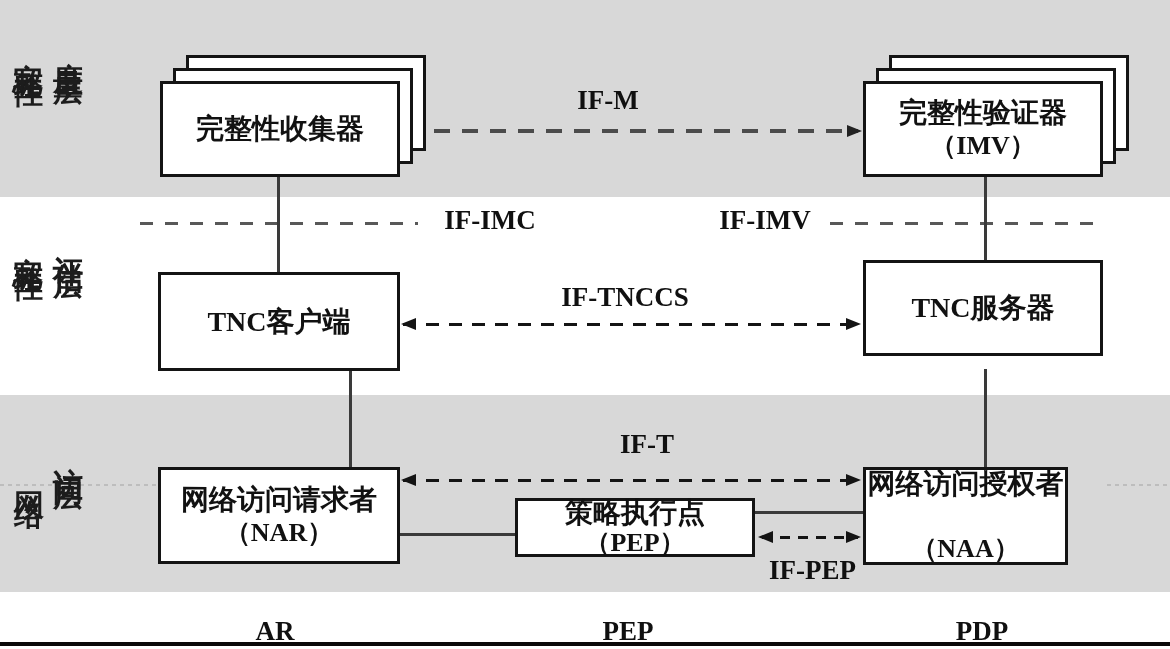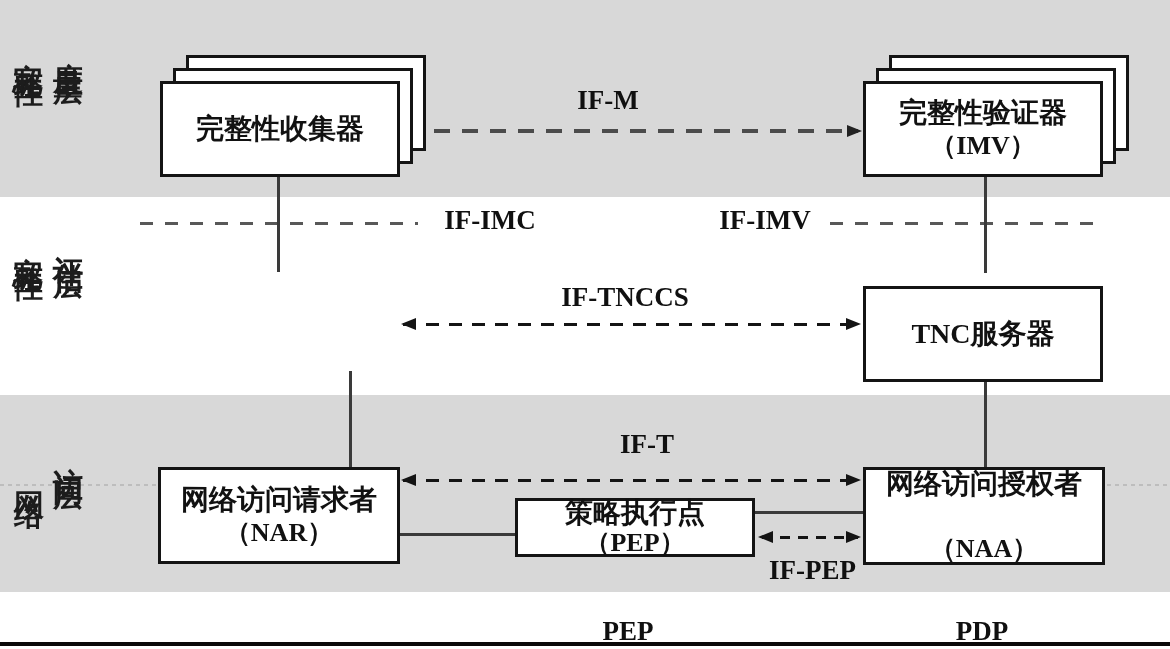--- a/index.html
+++ b/index.html
@@ -117,35 +117,39 @@
     <div class="l1">完整性收集器</div>
   </div>
 
   <div class="stackcard" style="left:889px;top:55px;width:240px;height:96px;"></div>
   <div class="stackcard" style="left:876px;top:68px;width:240px;height:96px;"></div>
   <div class="node" style="left:863px;top:81px;width:240px;height:96px;">
     <div class="l1">完整性验证器</div>
     <div class="l2">（IMV）</div>
   </div>
 
-  <div class="node" style="left:863px;top:286px;width:240px;height:96px;text-align:center;">
+  <div class="node" style="left:158px;top:272px;width:242px;height:99px;">
+    <div class="l1">TNC客户端</div>
+  </div>
+  <div class="node" style="left:863px;top:260px;width:240px;height:96px;text-align:center;">
     <div class="l1">TNC服务器</div>
   </div>
 
   <div class="node" style="left:158px;top:467px;width:242px;height:97px;">
     <div class="l1">网络访问请求者</div>
     <div class="l2">（NAR）</div>
   </div>
   <div class="node" style="left:515px;top:498px;width:240px;height:59px;">
     <div class="l1" style="line-height:30px;">策略执行点</div>
     <div class="l2" style="line-height:30px;">（PEP）</div>
   </div>
-  <div class="node" style="left:863px;top:467px;width:242px;height:98px;gap:32px;">
+  <div class="node" style="left:863px;top:467px;width:205px;height:98px;gap:32px;">
     <div class="l1">网络访问授权者</div>
     <div class="l2">（NAA）</div>
   </div>
 
+  <div class="footlabel" style="left:220px;">AR</div>
   <div class="footlabel" style="left:573px;">PEP</div>
   <div class="footlabel" style="left:927px;">PDP</div>
 
   <div class="bottom-rule"></div>
 
 </div>
 
 </body></html>

